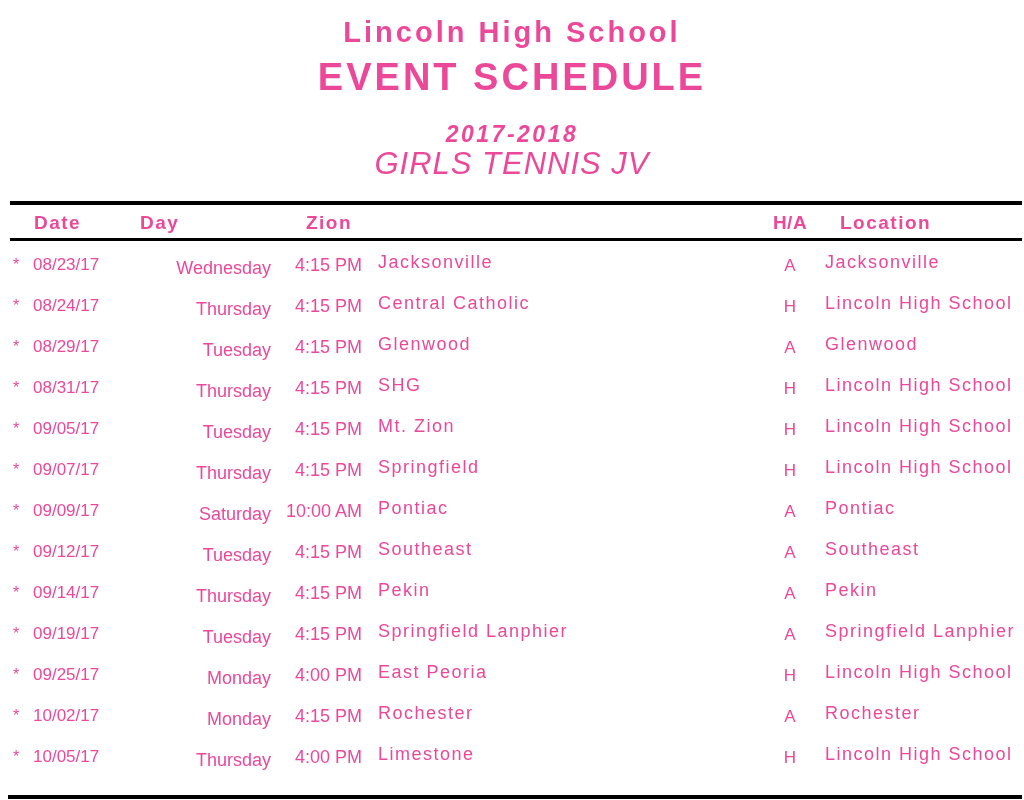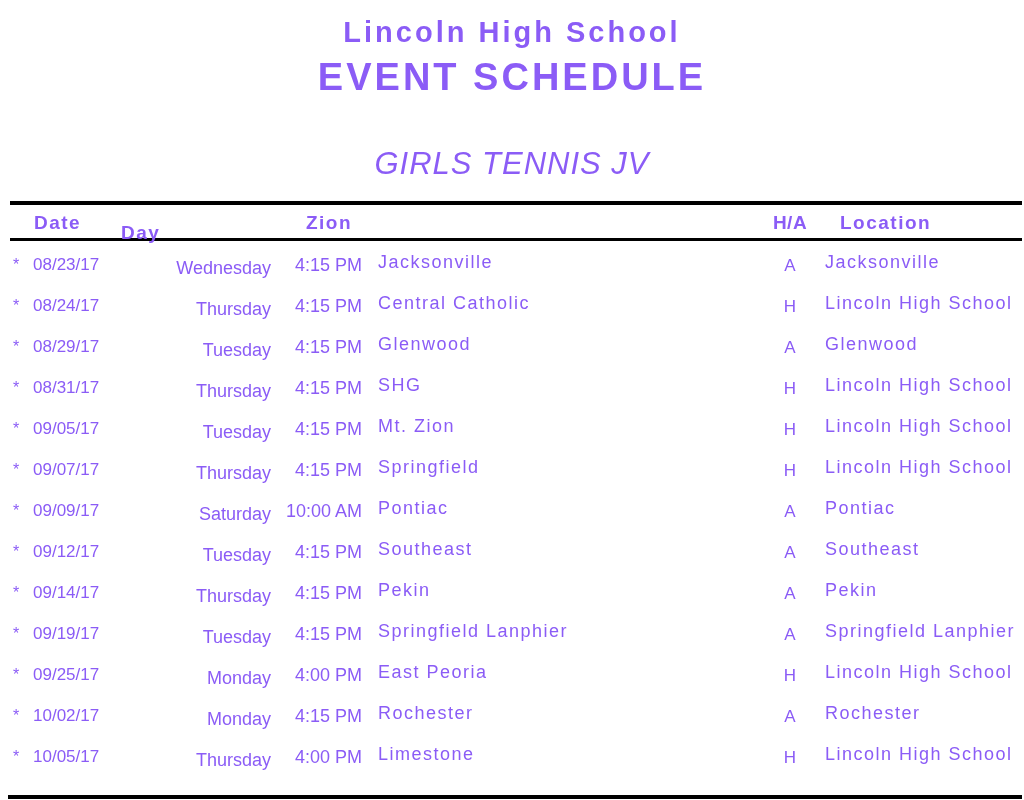--- a/index.html
+++ b/index.html
@@ -1,33 +1,33 @@
 <!DOCTYPE html>
 <html><head>
 <meta charset="utf-8">
 <style>
   html,body { margin:0; padding:0; background:#ffffff; }
   .page {
     position:relative; width:1024px; height:800px; background:#ffffff;
-    color:#8b5cf6; font-family:"Liberation Sans", sans-serif; overflow:hidden;
+    color:#ec4899; font-family:"Liberation Sans", sans-serif; overflow:hidden;
   }
   .center-line { position:absolute; left:0; width:100%; text-align:center; white-space:nowrap; }
   .title-school { top:16px;  font-size:29px; font-weight:bold; letter-spacing:3px; }
   .title-main   { top:56px;  font-size:38px; font-weight:bold; letter-spacing:3px; }
   .title-season { top:121px; font-size:23px; font-weight:bold; font-style:italic; letter-spacing:2.5px; }
   .title-team   { top:146px; font-size:31px; font-style:italic; letter-spacing:1px; }
 
   .rule { position:absolute; background:#000000; }
   .rule-top        { left:10px; width:1012px; top:201px; height:4px; }
   .rule-header     { left:10px; width:1012px; top:238px; height:3px; }
   .rule-bottom     { left:8px;  width:1014px; top:795px; height:4px; }
 
   .hcell { position:absolute; top:212px; font-size:19px; font-weight:bold; letter-spacing:1.5px; white-space:nowrap; }
   .h-date  { left:34px; }
-  .h-day   { left:121px;margin-top:10px; }
+  .h-day   { left:140px; }
   .h-time  { left:252px; width:100px; text-align:right; }
   .h-event { left:378px; }
   .h-ha    { left:766px; width:48px; text-align:center; letter-spacing:0.5px; }
   .h-loc   { left:840px; }
 
   .row { position:absolute; left:0; width:1024px; height:41px; }
   .c { position:absolute; line-height:1.1; white-space:nowrap; }
   .c.star     { left:13px;  top:3px; font-size:16px; }
   .c.date     { left:33px;  top:3px; font-size:17px; }
   .c.day      { left:131px; top:6px; width:140px; text-align:right; font-size:18px; }
@@ -36,20 +36,21 @@
   .c.ha       { left:770px; top:4px; width:40px; text-align:center; font-size:17px; }
   .c.location { left:825px; top:0;   font-size:18px; letter-spacing:1.5px; }
 </style>
 </head>
 <body>
 
 <div class="page">
 
   <div class="center-line title-school">Lincoln High School</div>
   <div class="center-line title-main">EVENT SCHEDULE</div>
+  <div class="center-line title-season">2017-2018</div>
   <div class="center-line title-team">GIRLS TENNIS JV</div>
 
   <div class="rule rule-top"></div>
   <div class="rule rule-header"></div>
   <div class="rule rule-bottom"></div>
 
   <div class="hcell h-date">Date</div>
   <div class="hcell h-day">Day</div>
   <div class="hcell h-time">Zion</div>
   <div class="hcell h-ha">H/A</div>

